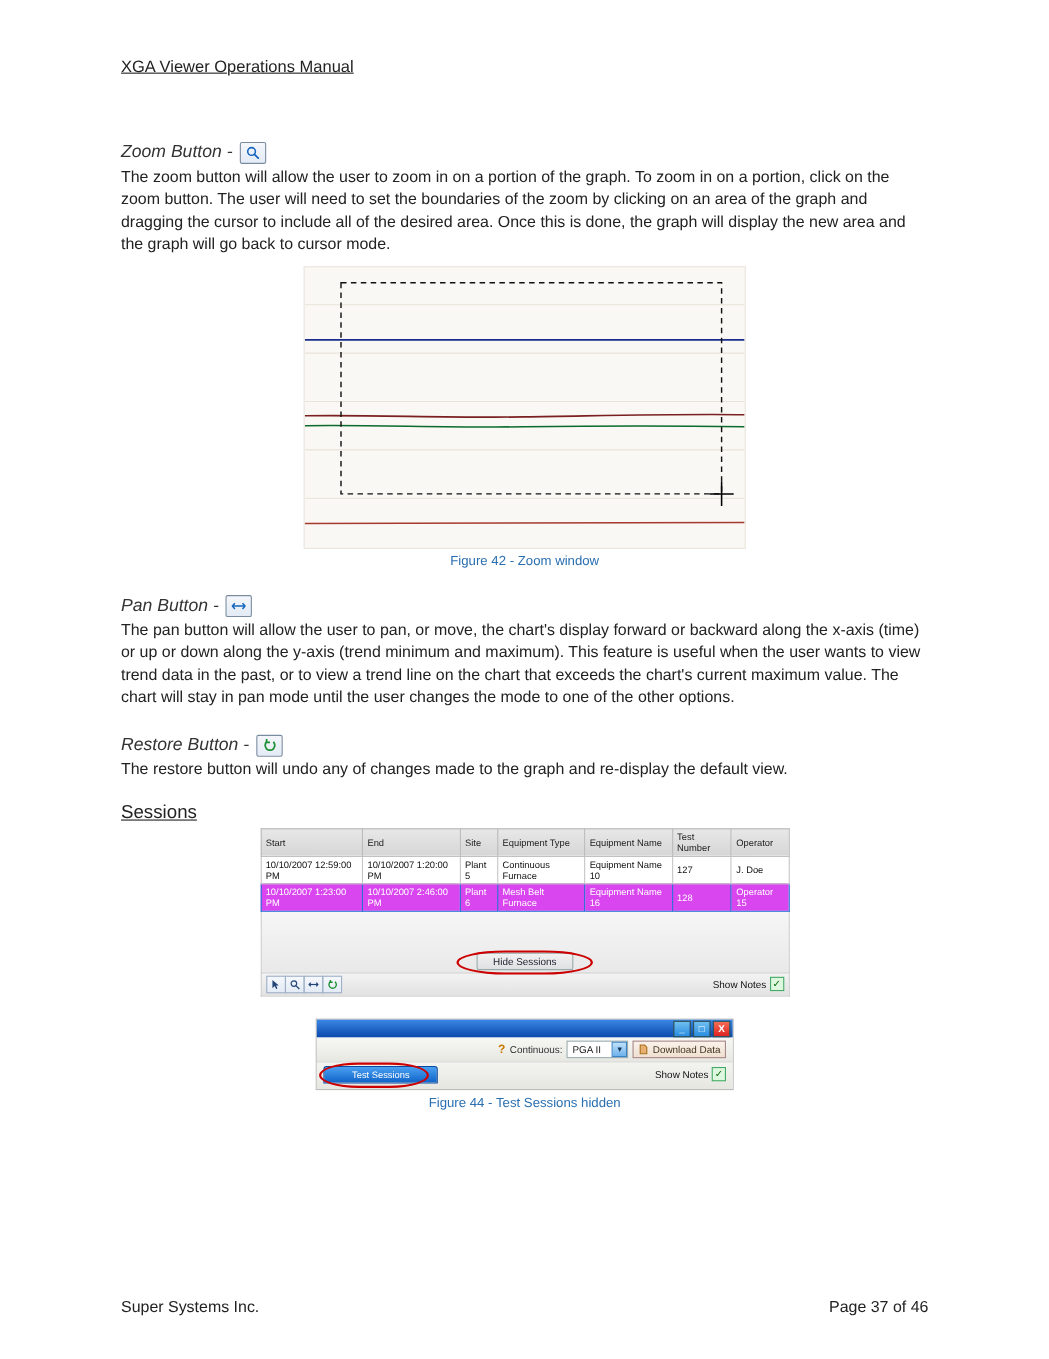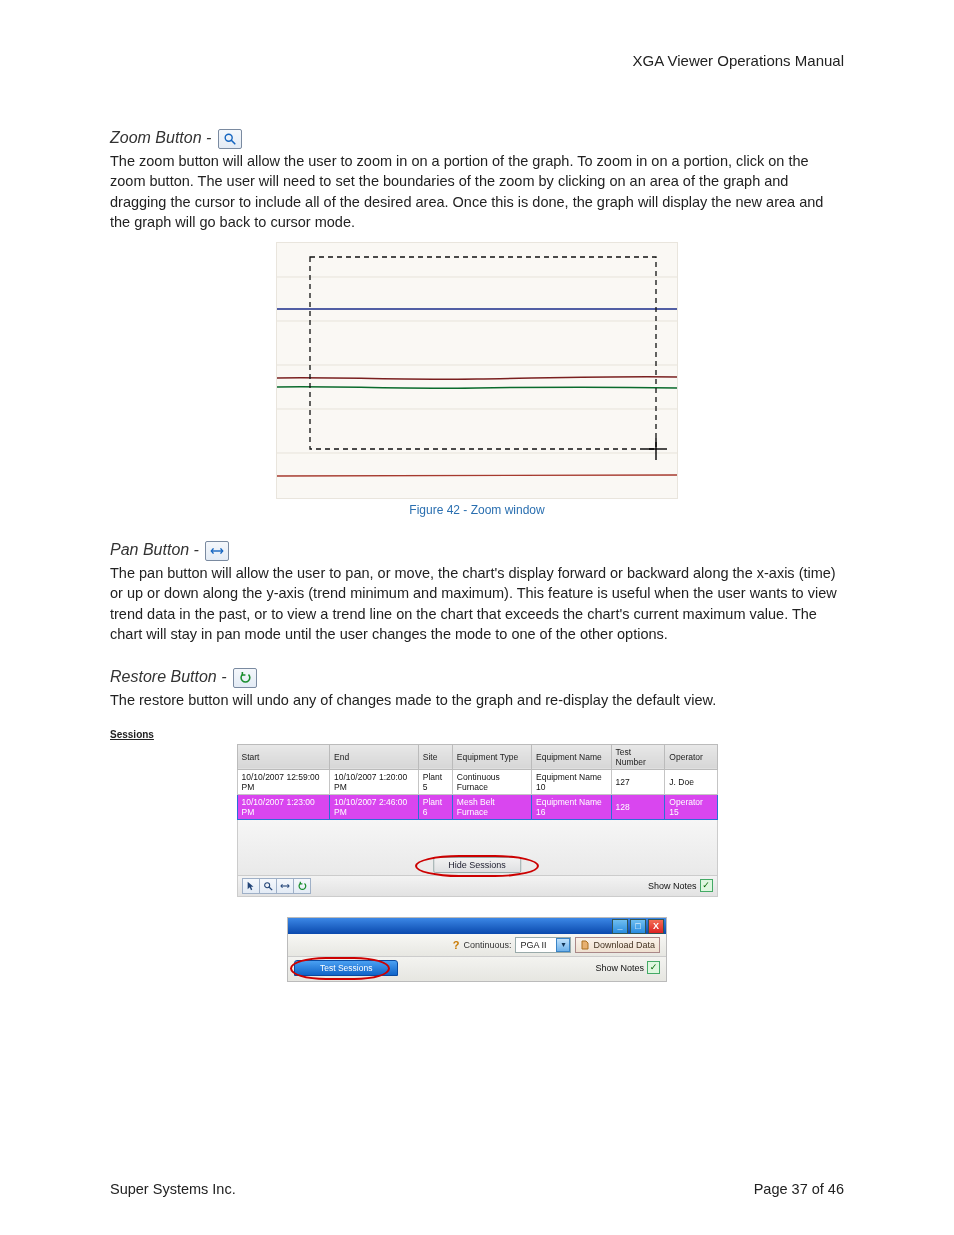--- a/index.html
+++ b/index.html
@@ -10,23 +10,24 @@
     color: #222;
   }
   .page {
     width: 954px;
     min-height: 1235px;
     box-sizing: border-box;
     padding: 52px 110px 40px 110px;
     position: relative;
   }
   .header {
-    text-align: right;
+    text-align: left;
     font-size: 15px;
     margin-bottom: 60px;
+    text-decoration: underline;
   }
   .lead {
     margin-top: 6px;
   }
   .lead .title {
     font-style: italic;
     color: #333;
     font-size: 16px;
   }
   .body-text {
@@ -52,23 +53,22 @@
     height: 14px;
   }
   .fig-caption {
     text-align: center;
     color: #2a6fb0;
     font-size: 12px;
     margin-top: 4px;
   }
   .under-heading {
     text-decoration: underline;
-    font-size: 10px;
+    font-size: 17px;
     margin-top: 18px;
-    font-weight: bold;
   }
 
   
   .fig42 {
     width: 400px;
     height: 255px;
     margin: 10px auto 0 auto;
     background: #faf8f4;
     border: 1px solid #e9e5dd;
     position: relative;
@@ -464,18 +464,19 @@
     </div>
     <div class="tabsrow">
       <span class="tab">Test Sessions</span>
       <div class="red-oval-small"></div>
       <div class="shownotes">
         <span>Show Notes</span>
         <span class="chk">✓</span>
       </div>
     </div>
   </div>
+  <div class="fig-caption">Figure 44 - Test Sessions hidden</div>
 
   <div class="footer">
     <span>Super Systems Inc.</span>
     <span>Page 37 of 46</span>
   </div>
 </div>
 
 </body></html>

